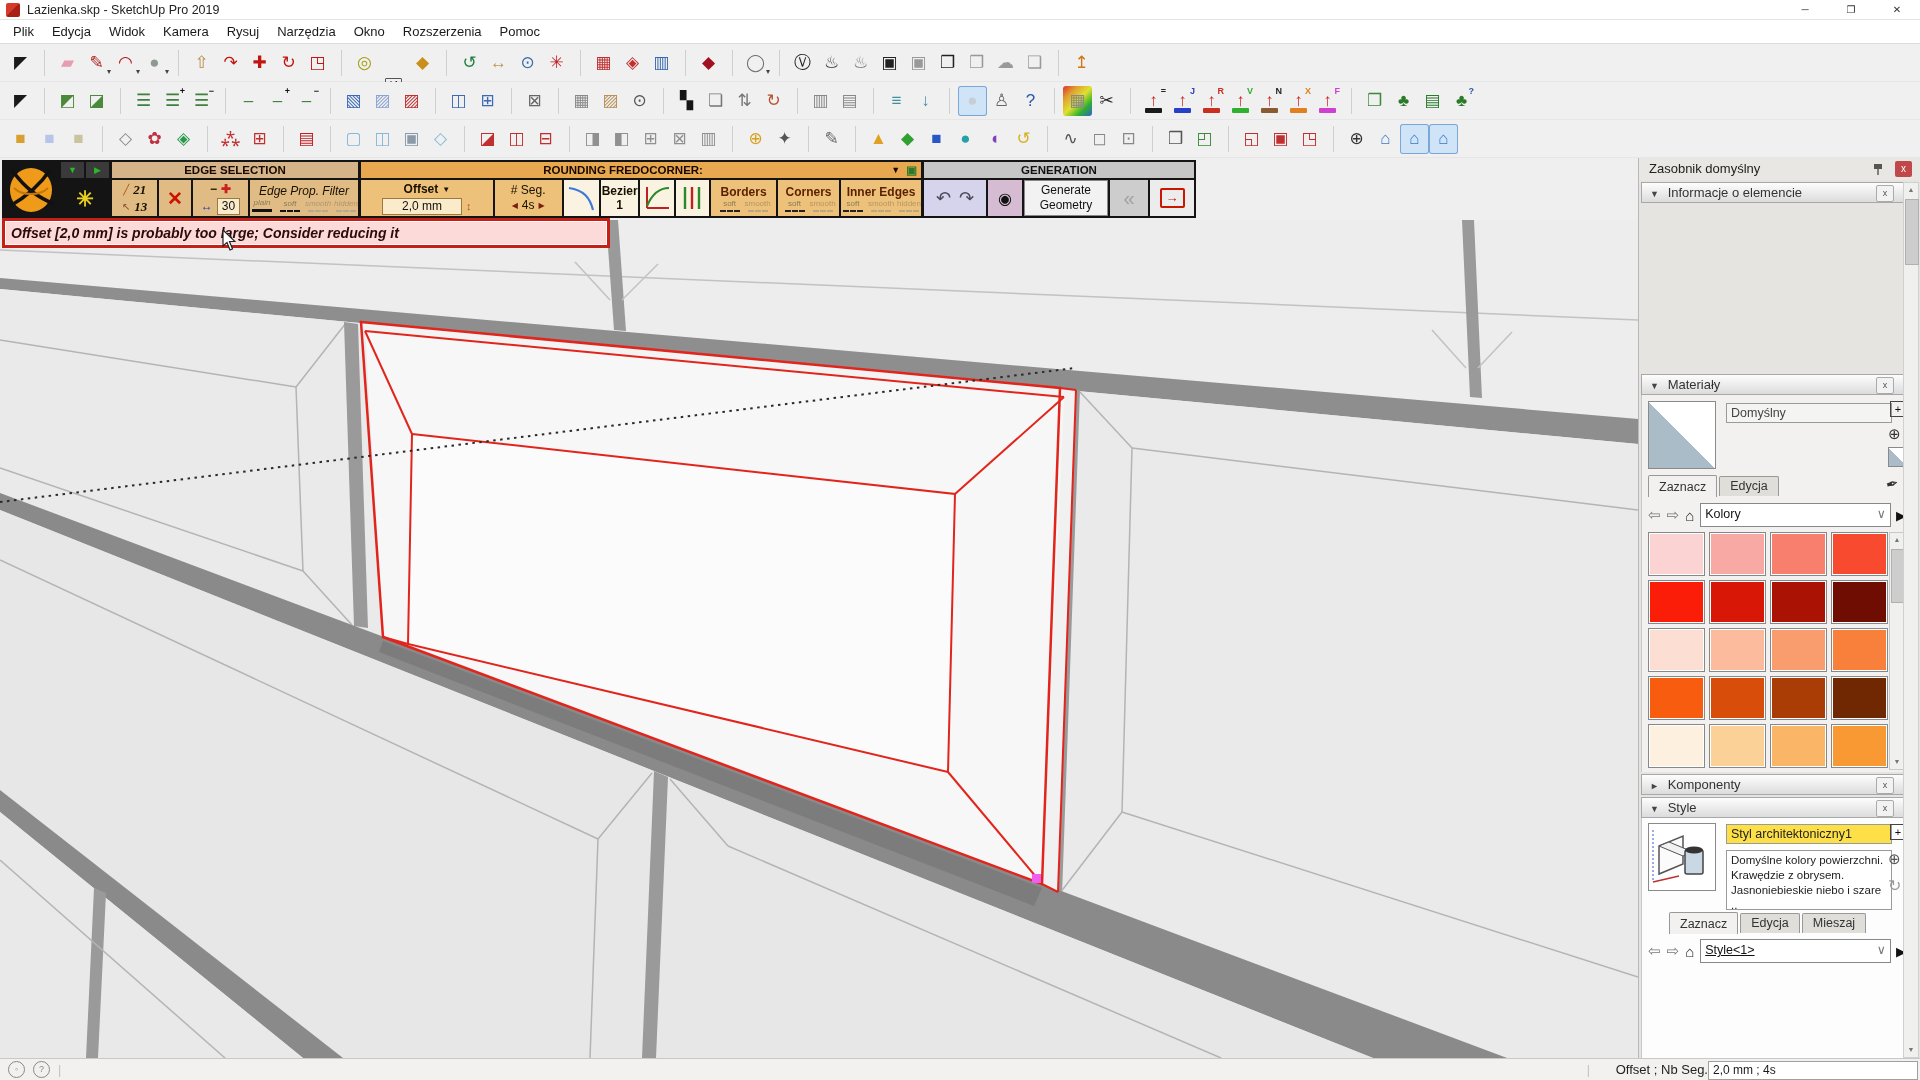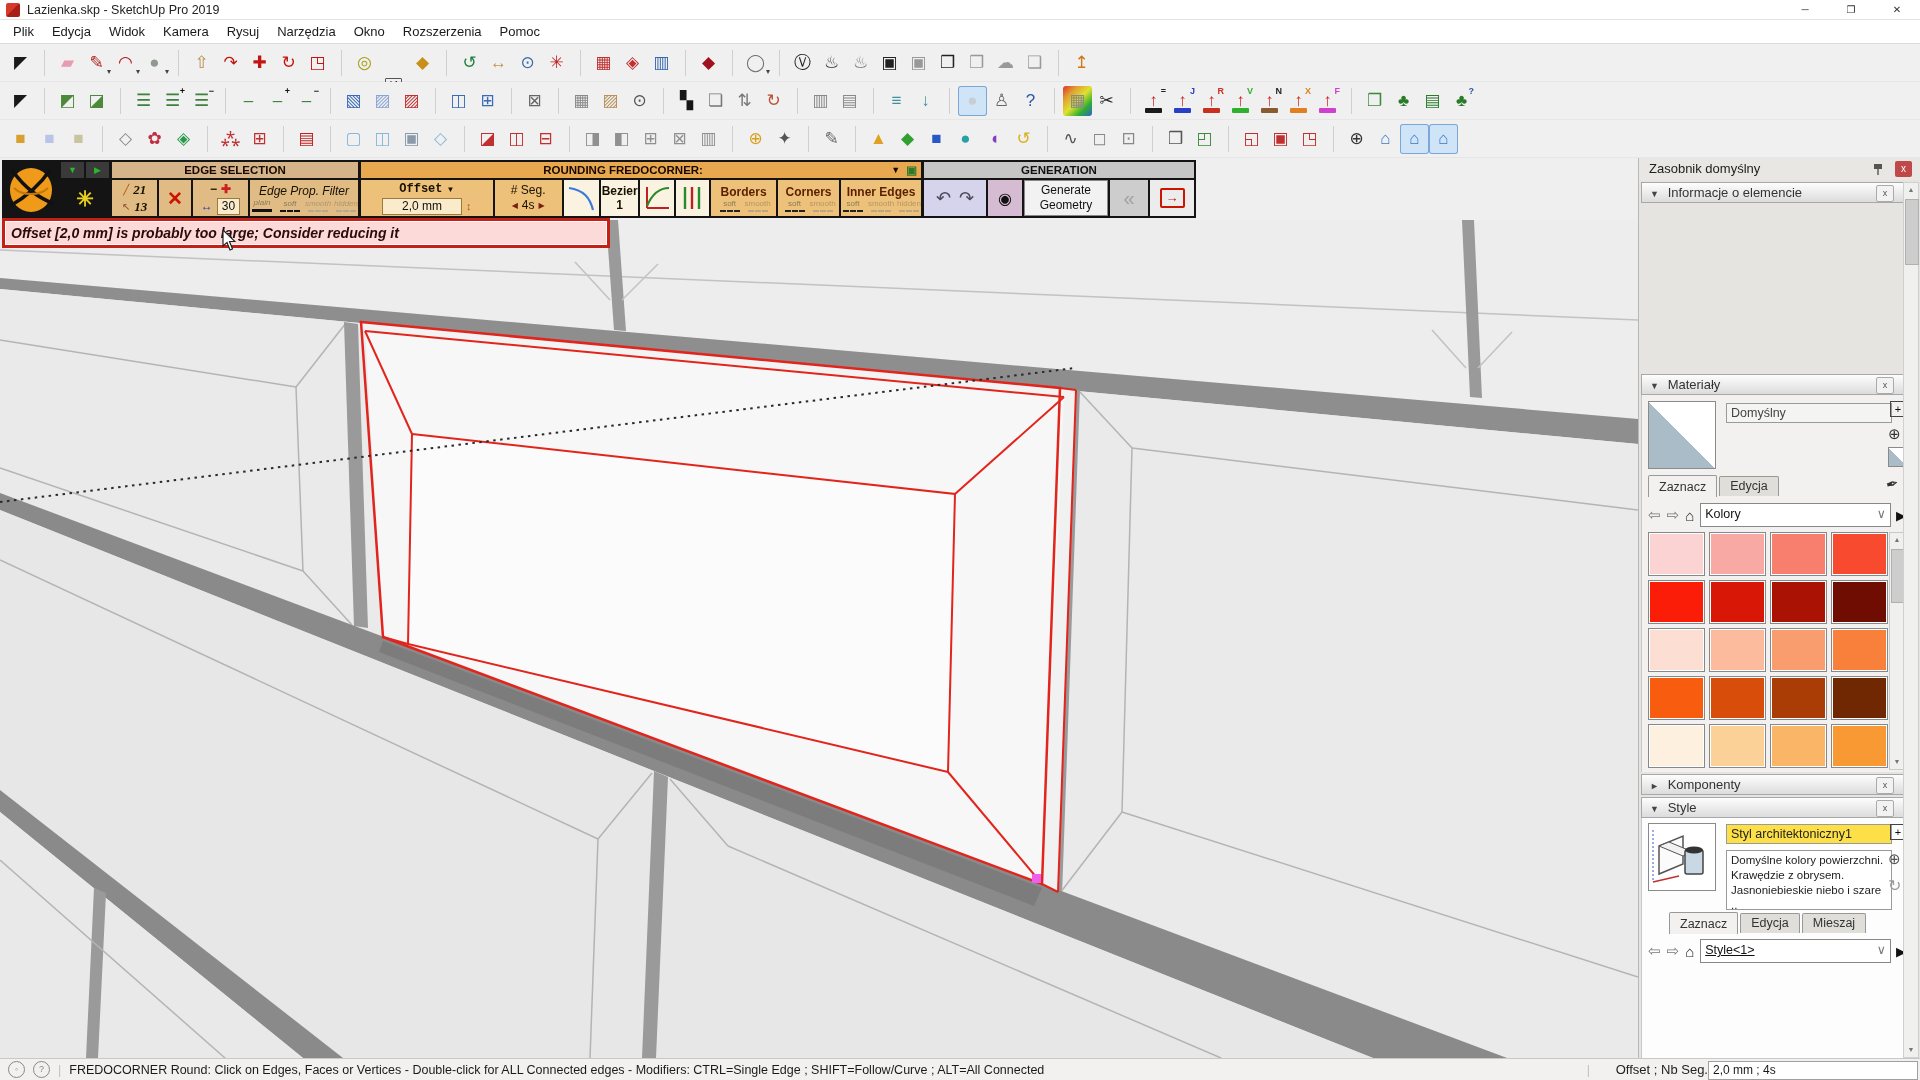--- a/index.html
+++ b/index.html
@@ -596,21 +596,21 @@
 
   <div class="fc-sec fc-round" style="width:560px;">
     <div class="fc-head">
       <span style="flex:1;text-align:center;">ROUNDING FREDOCORNER:</span>
       <span style="font-size:9px;">▼</span>
       <span style="color:#2a7a2a;margin-right:4px;">▣</span>
     </div>
     <div class="fc-cells">
       <div class="fc-cell" style="width:134px;">
         <div class="fc-row">
-            <span style="font-weight:bold;font-family:Liberation Mono, monospace;">Offset</span>
+            <span style="font-weight:bold;">Offset</span>
             <span style="font-size:8px;">▼</span>
           </div>
         <div class="fc-row">
             <span class="fc-chip" style="min-width:70px;text-align:center;">2,0 mm</span>
             <span style="color:#c04848;font-size:11px;">↕</span>
           </div>
       </div>
       <div class="fc-cell" style="width:68px;">
         <div># Seg.</div>
         <div class="fc-row">
@@ -898,17 +898,16 @@
     <div class="scr-btn">▲</div>
     <div class="scr-thumb" style="top:16px;height:64px;"></div>
     <div class="scr-btn" style="position:absolute;bottom:0;">▼</div>
   </div>
 </div>
 
 <div class="abs statusbar">
   <span class="st-circle">◦</span>
   <span class="st-circle">?</span>
   <span style="color:#c0c0c0;margin:0 8px;">|</span>
-  <span>FREDOCORNER Round: Click on Edges, Faces or Vertices - Double-click for ALL Connected edges - Modifiers: CTRL=Single Edge ; SHIFT=Follow/Curve ; ALT=All Connected</span>
   <span style="position:absolute;right:330px;color:#c0c0c0;">|</span>
   <span style="position:absolute;right:212px;color:#222;font-size:13px;">Offset ; Nb Seg.</span>
   <span class="vcb-box">2,0 mm ; 4s</span>
 </div>
 
 </body></html>

